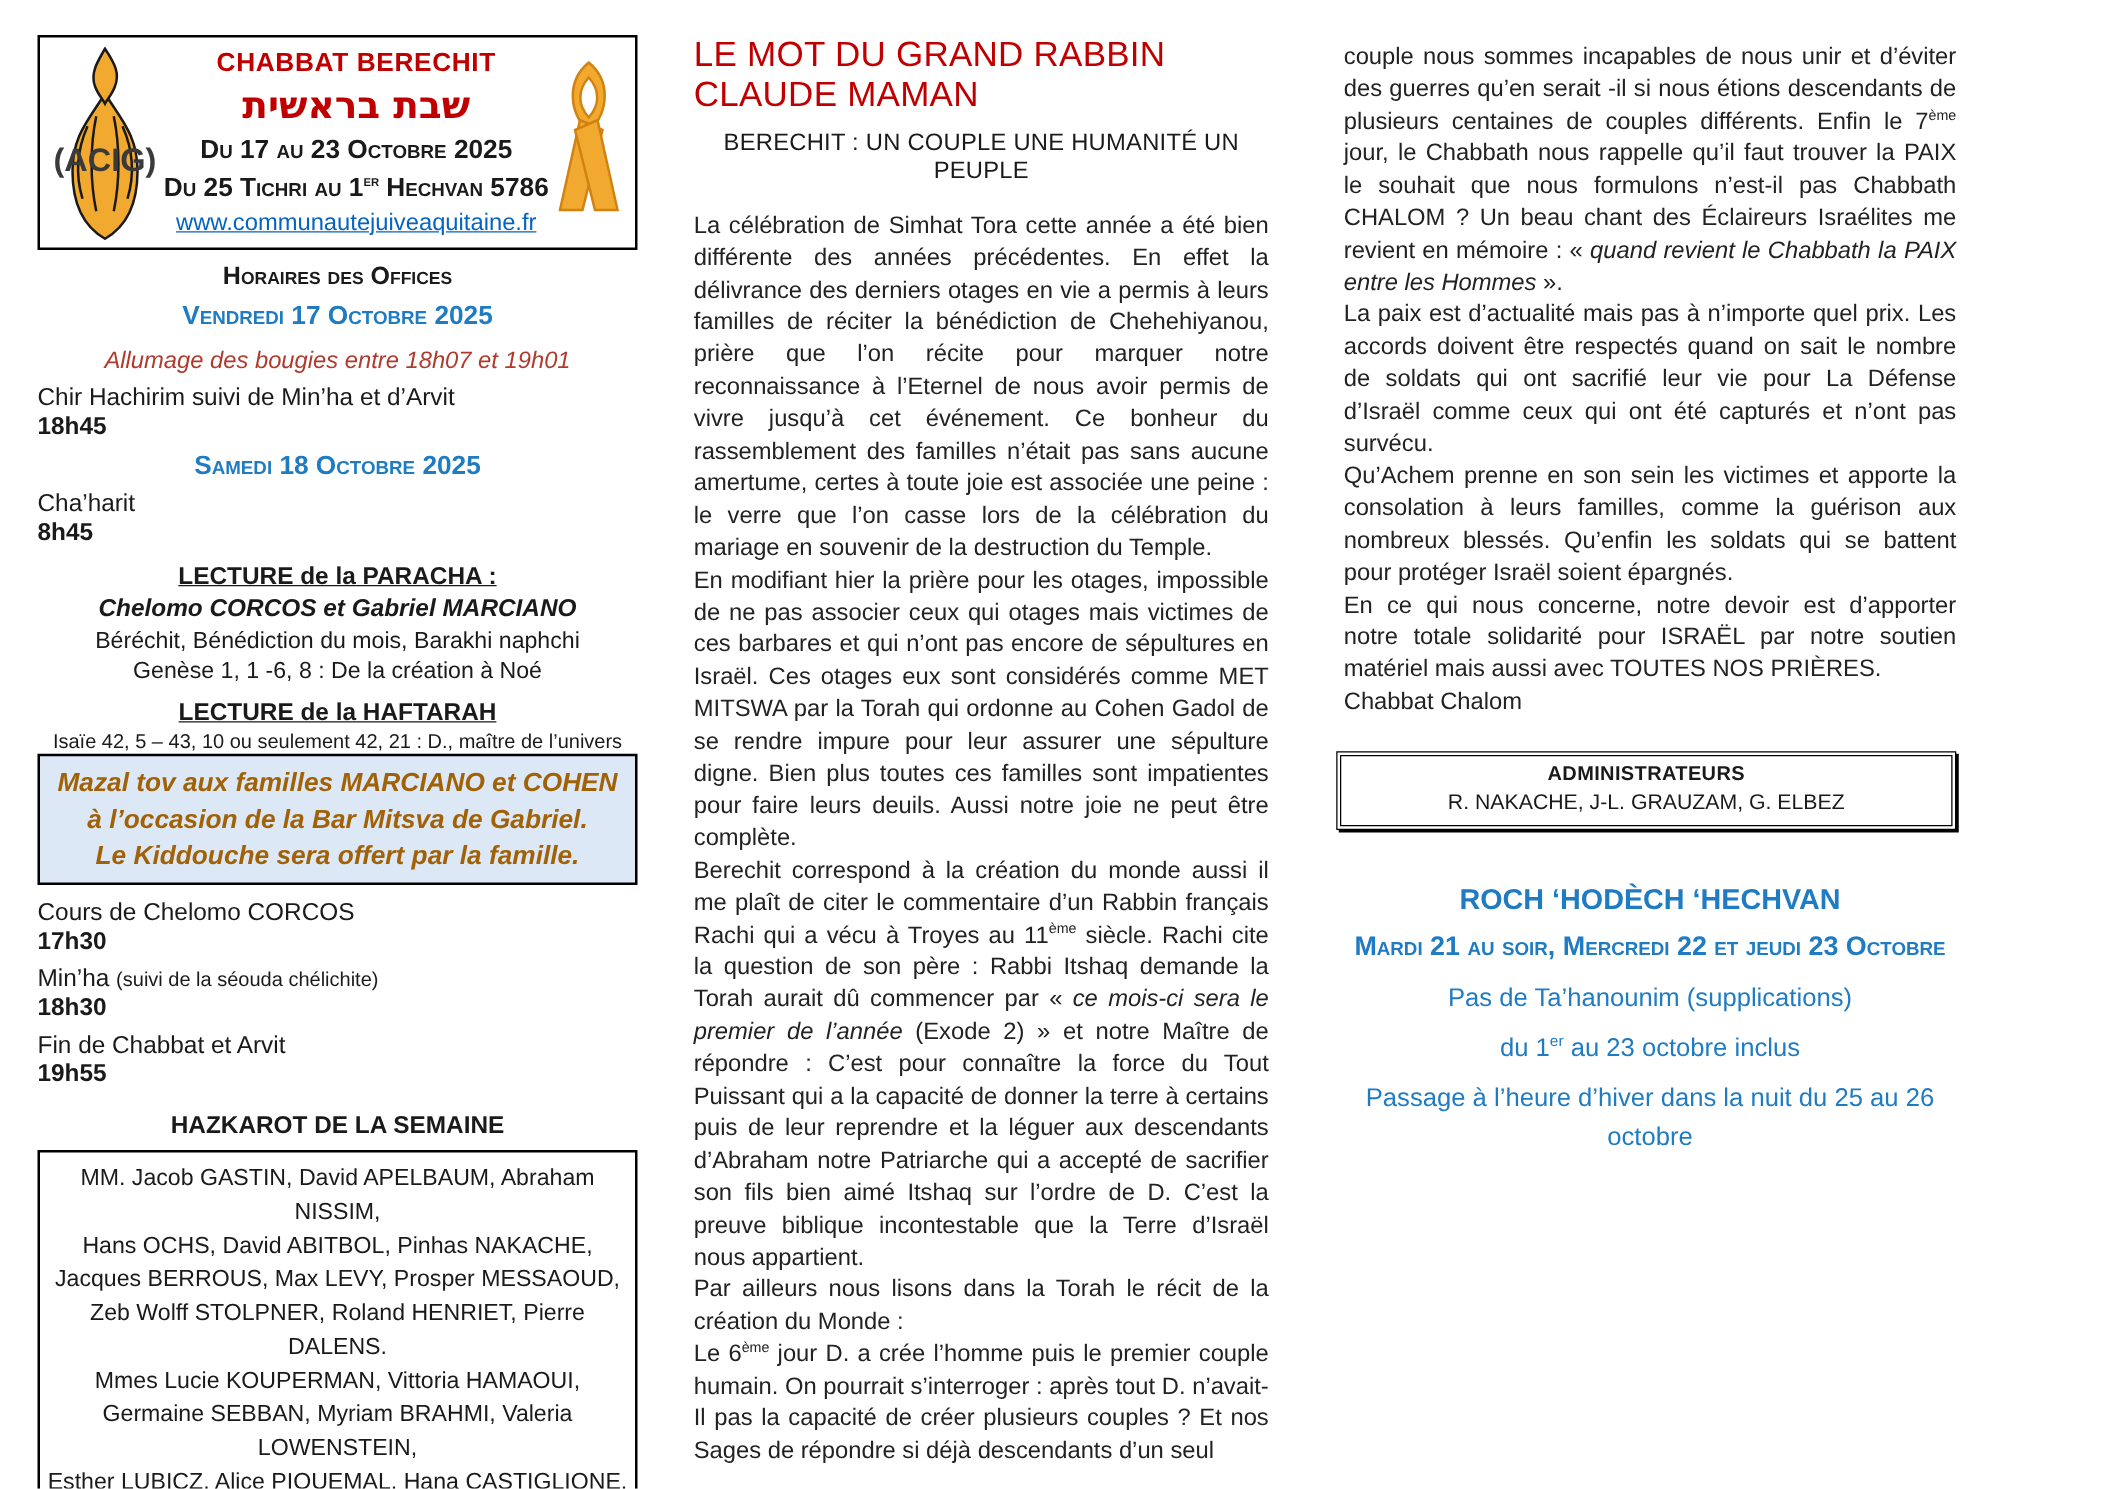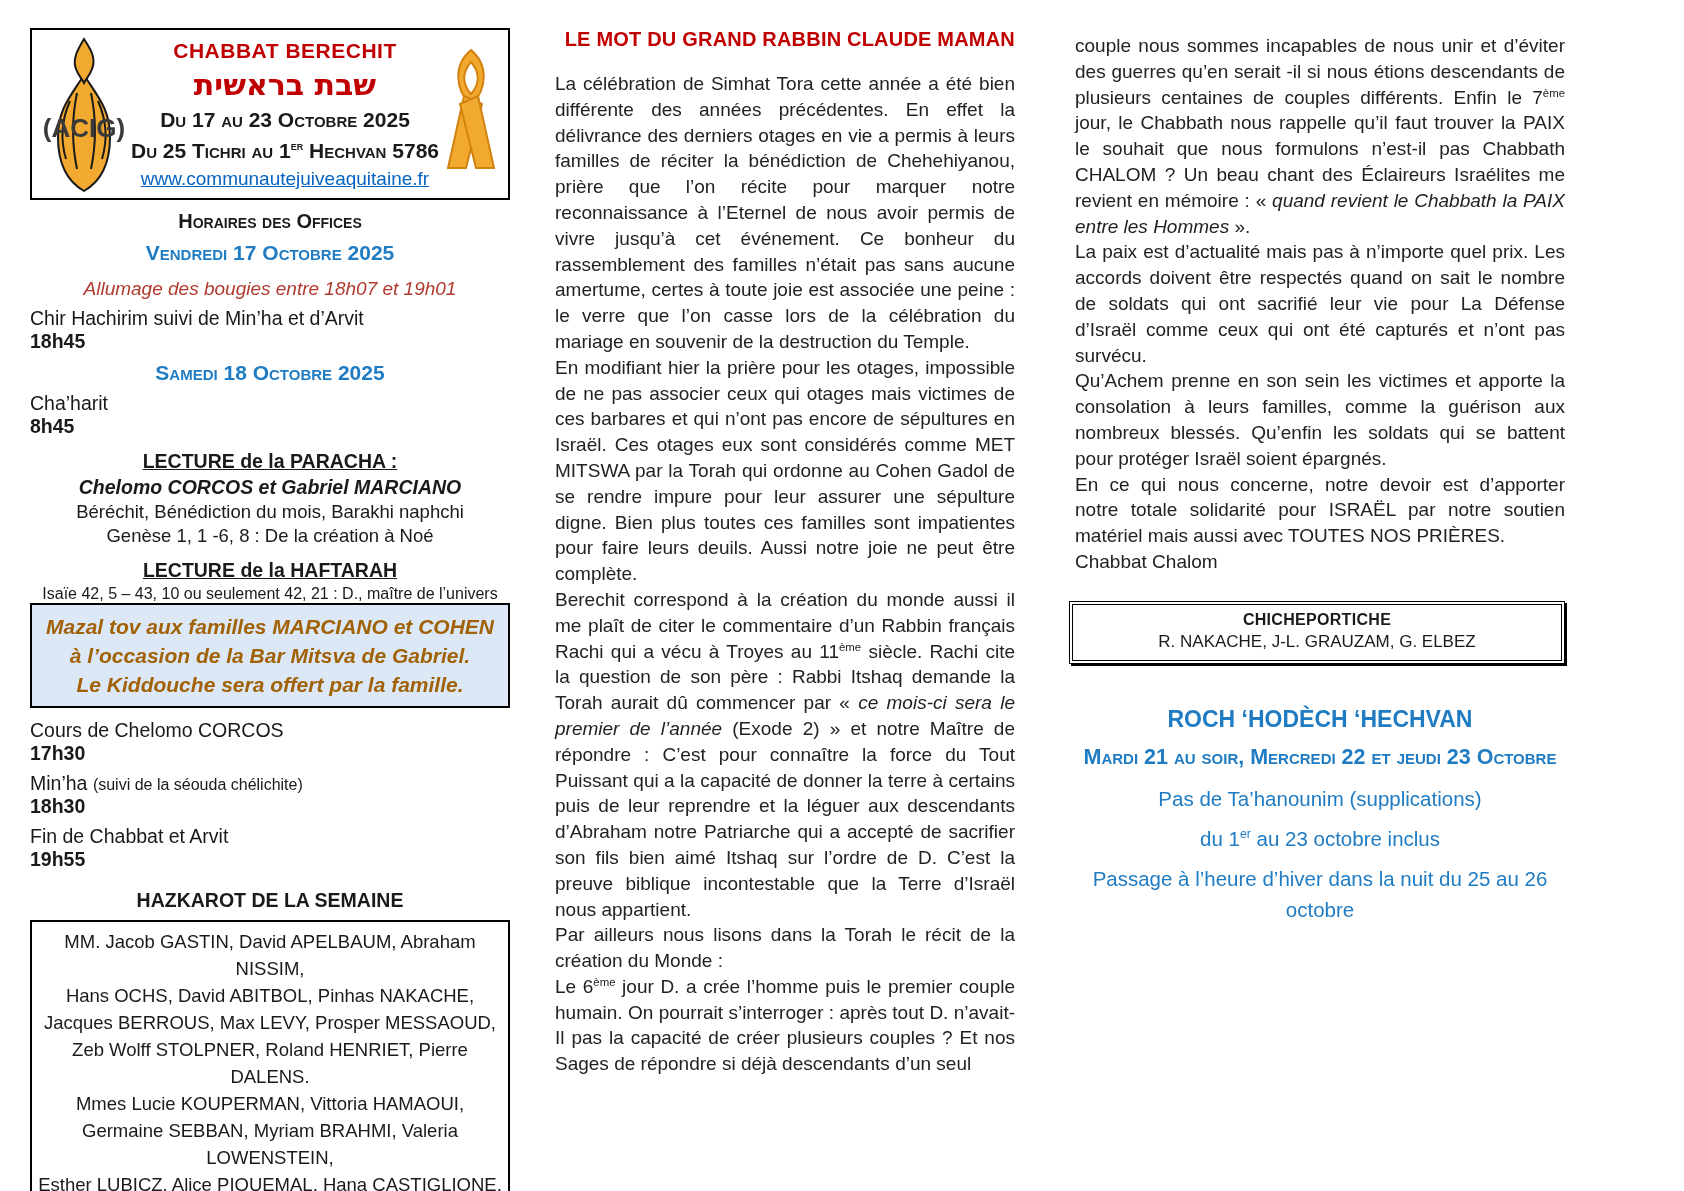--- a/index.html
+++ b/index.html
@@ -49,21 +49,21 @@
     text-align:center;color:#a16207;font-weight:bold;font-style:italic;
     font-size:21px;line-height:29px;padding:7px 4px;white-space:pre-line;
   }
   .names-title{text-align:center;font-weight:bold;font-size:19.5px;margin-top:18px;}
   .names-box{
     margin-top:8px;border:2px solid #000;
     text-align:center;font-size:18.5px;line-height:27px;
     padding:6px 4px;white-space:pre-line;
   }
   
-  .mid-title{color:#c00000;font-weight:bold;font-size:20px;text-align:right;letter-spacing:.2px;}
+  .mid-title{color:#c00000;font-weight:normal;font-size:28px;text-align:left;letter-spacing:.2px;}
   .mid-subtitle{text-align:center;font-size:19px;margin-top:12px;letter-spacing:.2px;}
   .body-p{
     font-size:19px;line-height:25.8px;text-align:justify;
     margin:0;color:#222;
   }
   .body-p.first{margin-top:20px;}
   .right-col-text{padding-top:5px;}
   .admin-box{
     margin-top:26px;margin-left:-6px;
     border:4px double #000;
@@ -163,38 +163,39 @@
 Zeb Wolff STOLPNER, Roland HENRIET, Pierre DALENS.
 Mmes Lucie KOUPERMAN, Vittoria HAMAOUI,
 Germaine SEBBAN, Myriam BRAHMI, Valeria LOWENSTEIN,
 Esther LUBICZ, Alice PIQUEMAL, Hana CASTIGLIONE,
 Suzanne CHICHEPORTICHE,
 Soulika ABECASSIS née BEN CHANAN, Eveline NAKACHE.</div>
   </div>
 
   <div class="col-mid">
     <div class="mid-title">LE MOT DU GRAND RABBIN CLAUDE MAMAN</div>
+    <div class="mid-subtitle">BERECHIT : UN COUPLE UNE HUMANITÉ UN PEUPLE</div>
     <p class="body-p first"><span>La célébration de Simhat Tora cette année a été bien différente des années précédentes. En effet la délivrance des derniers otages en vie a permis à leurs familles de réciter la bénédiction de Chehehiyanou, prière que l’on récite pour marquer notre reconnaissance à l’Eternel de nous avoir permis de vivre jusqu’à cet événement. Ce bonheur du rassemblement des familles n’était pas sans aucune amertume, certes à toute joie est associée une peine : le verre que l’on casse lors de la célébration du mariage en souvenir de la destruction du Temple.</span></p>
     <p class="body-p"><span>En modifiant hier la prière pour les otages, impossible de ne pas associer ceux qui otages mais victimes de ces barbares et qui n’ont pas encore de sépultures en Israël. Ces otages eux sont considérés comme MET MITSWA par la Torah qui ordonne au Cohen Gadol de se rendre impure pour leur assurer une sépulture digne. Bien plus toutes ces familles sont impatientes pour faire leurs deuils. Aussi notre joie ne peut être complète.</span></p>
     <p class="body-p"><span>Berechit correspond à la création du monde aussi il me plaît de citer le commentaire d’un Rabbin français Rachi qui a vécu à Troyes au 11</span><sup>ème</sup><span> siècle. Rachi cite la question de son père : Rabbi Itshaq demande la Torah aurait dû commencer par « </span><i>ce mois-ci sera le premier de l’année</i><span> (Exode 2) » et notre Maître de répondre : C’est pour connaître la force du Tout Puissant qui a la capacité de donner la terre à certains puis de leur reprendre et la léguer aux descendants d’Abraham notre Patriarche qui a accepté de sacrifier son fils bien aimé Itshaq sur l’ordre de D. C’est la preuve biblique incontestable que la Terre d’Israël nous appartient.</span></p>
     <p class="body-p"><span>Par ailleurs nous lisons dans la Torah le récit de la création du Monde :</span></p>
     <p class="body-p"><span>Le 6</span><sup>ème</sup><span> jour D. a crée l’homme puis le premier couple humain. On pourrait s’interroger : après tout D. n’avait-Il pas la capacité de créer plusieurs couples ? Et nos Sages de répondre si déjà descendants d’un seul</span></p>
   </div>
 
   <div class="col-right">
     <div class="right-col-text">
       <p class="body-p"><span>couple nous sommes incapables de nous unir et d’éviter des guerres qu’en serait -il si nous étions descendants de plusieurs centaines de couples différents. Enfin le 7</span><sup>ème</sup><span> jour, le Chabbath nous rappelle qu’il faut trouver la PAIX le souhait que nous formulons n’est-il pas Chabbath CHALOM ? Un beau chant des Éclaireurs Israélites me revient en mémoire : « </span><i>quand revient le Chabbath la PAIX entre les Hommes</i><span> ».</span></p>
       <p class="body-p"><span>La paix est d’actualité mais pas à n’importe quel prix. Les accords doivent être respectés quand on sait le nombre de soldats qui ont sacrifié leur vie pour La Défense d’Israël comme ceux qui ont été capturés et n’ont pas survécu.</span></p>
       <p class="body-p"><span>Qu’Achem prenne en son sein les victimes et apporte la consolation à leurs familles, comme la guérison aux nombreux blessés. Qu’enfin les soldats qui se battent pour protéger Israël soient épargnés.</span></p>
       <p class="body-p"><span>En ce qui nous concerne, notre devoir est d’apporter notre totale solidarité pour ISRAËL par notre soutien matériel mais aussi avec TOUTES NOS PRIÈRES.</span></p>
       <p class="body-p"><span>Chabbat Chalom</span></p>
     </div>
 
     <div class="admin-box">
-      <div class="admin-title">CHICHEPORTICHE</div>
+      <div class="admin-title">ADMINISTRATEURS</div>
       <div class="admin-names">R. NAKACHE, J-L. GRAUZAM, G. ELBEZ</div>
     </div>
 
     <div class="roch">
       <div class="roch-title">ROCH ‘HODÈCH ‘HECHVAN</div>
       <div class="roch-dates sc">Mardi 21 au soir, Mercredi 22 et jeudi 23 Octobre</div>
       <div class="roch-line">Pas de Ta’hanounim (supplications)</div>
       <div class="roch-line"><span>du 1</span><sup>er</sup><span> au 23 octobre inclus</span></div>
       <div class="roch-line">Passage à l’heure d’hiver dans la nuit du 25 au 26 octobre</div>
     </div>

